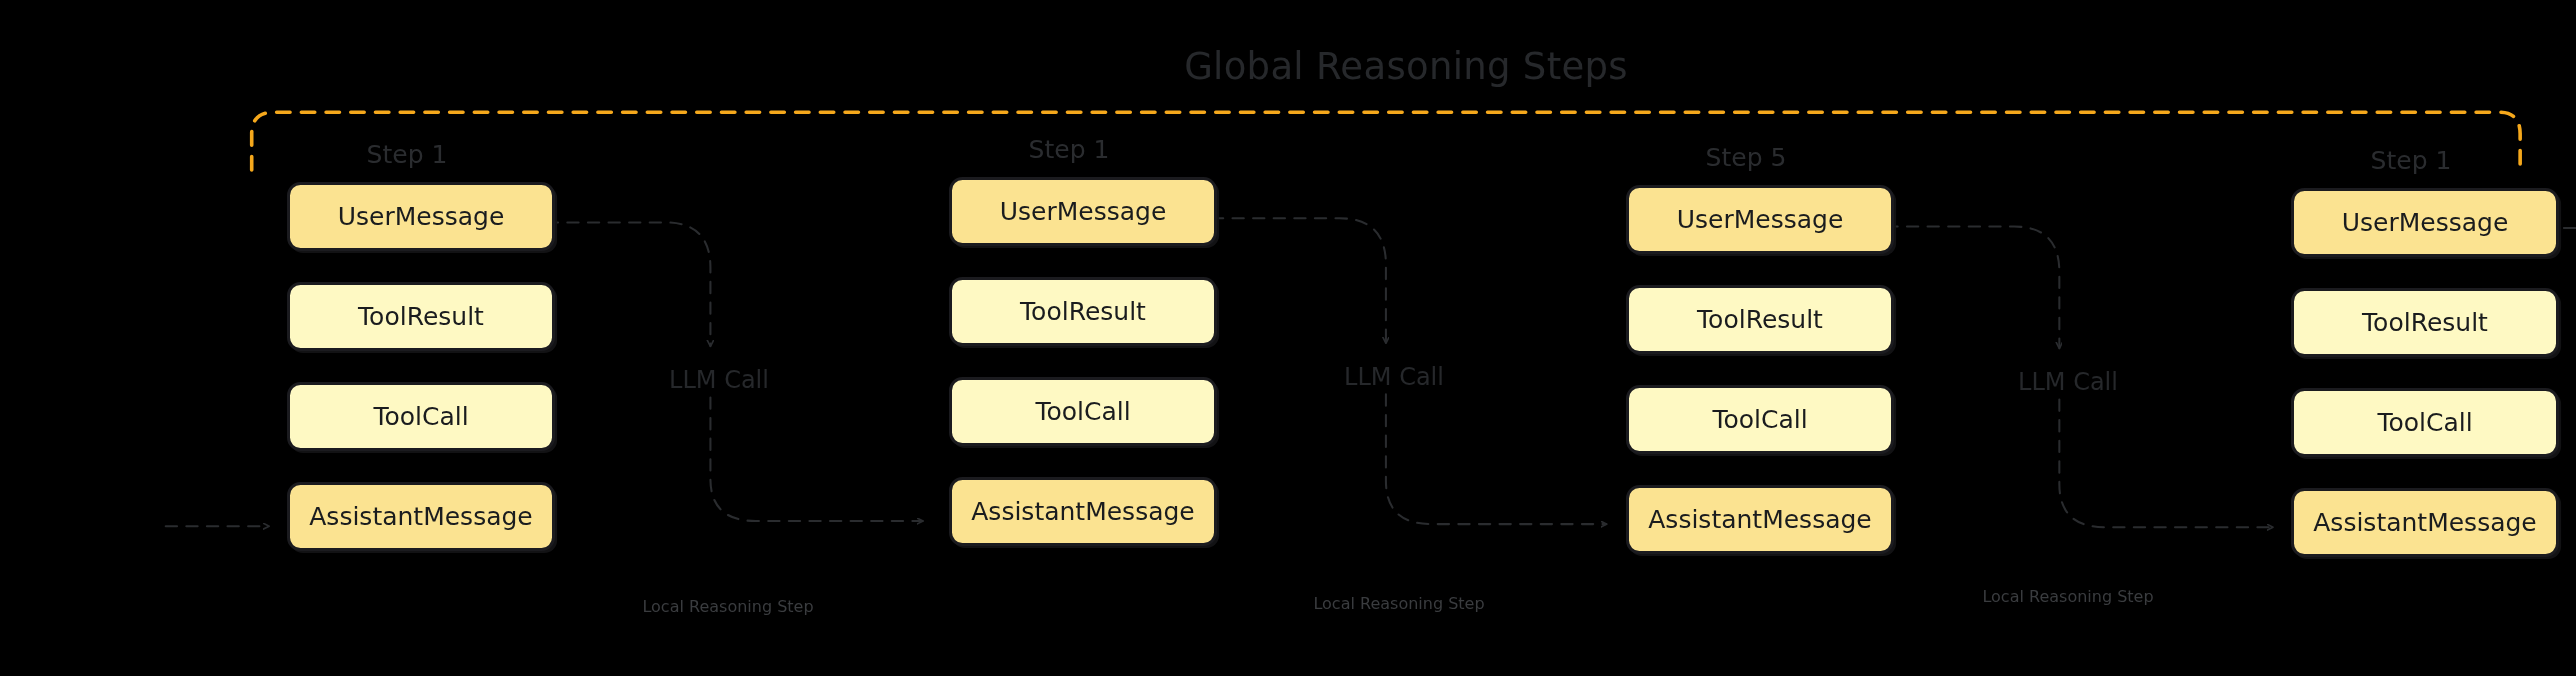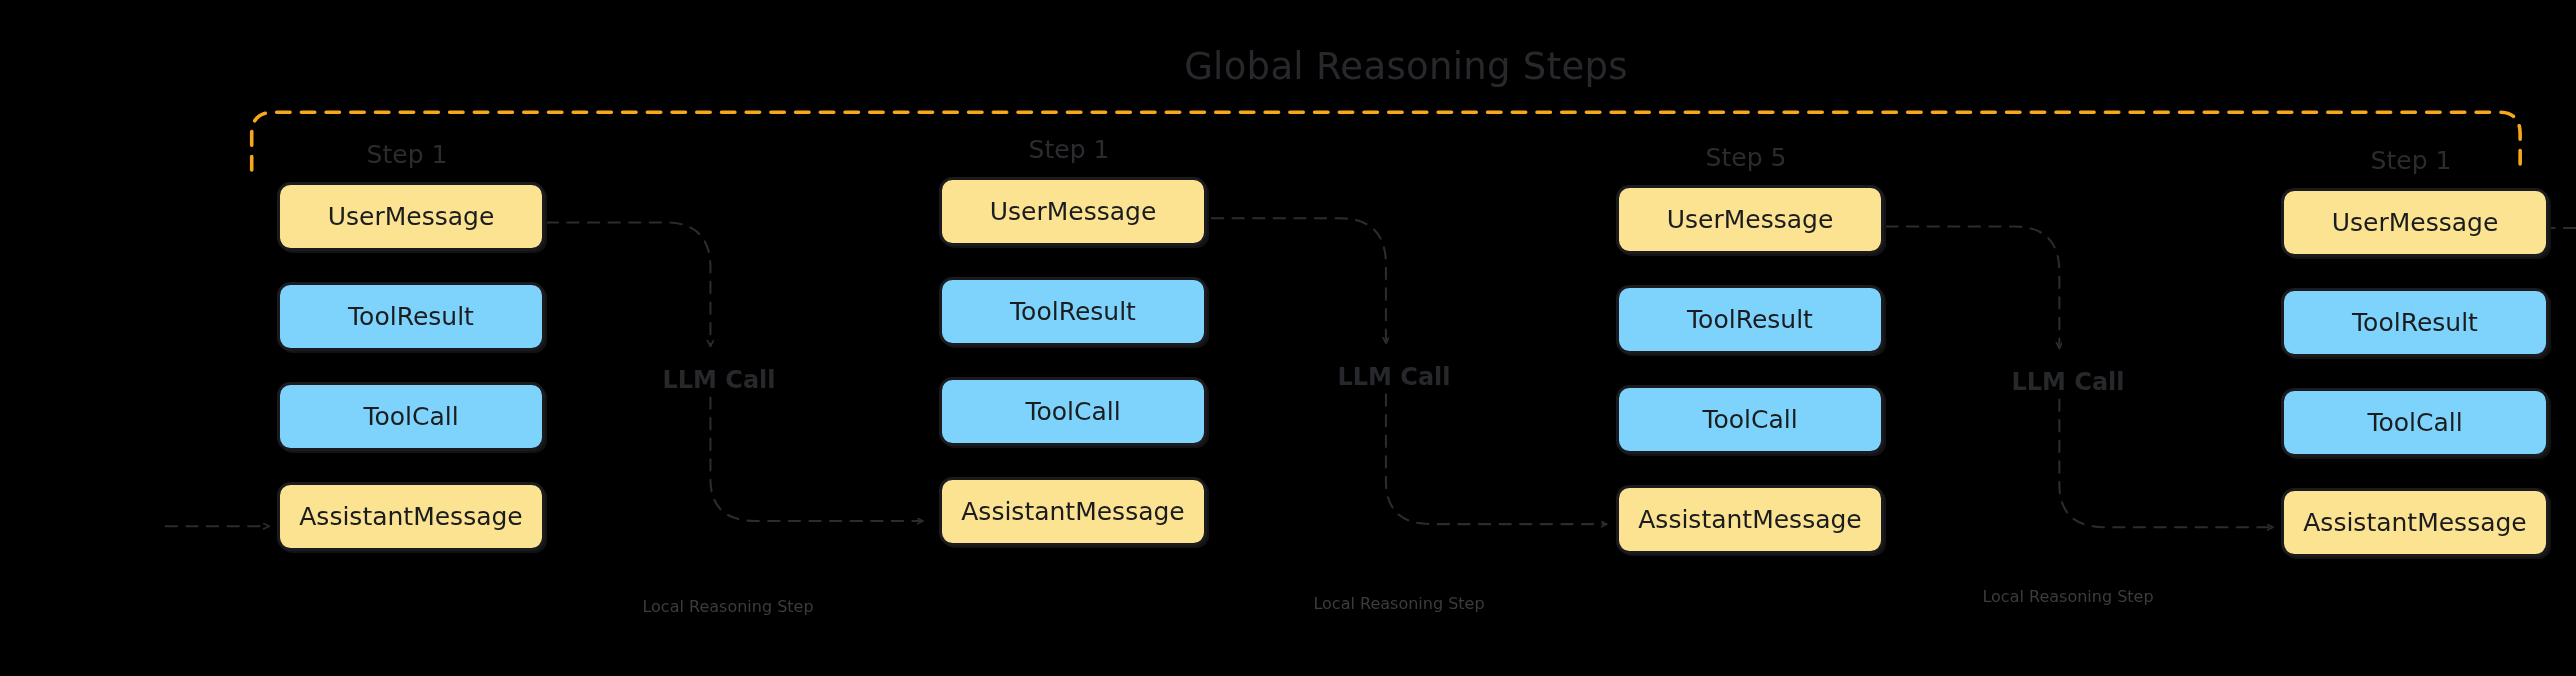--- a/index.html
+++ b/index.html
@@ -54,46 +54,45 @@
     left: 0;
     width: 268px;
     text-align: center;
     font-size: 25px;
     color: #2a2c2f;
     white-space: nowrap;
   }
 
   .msg-box {
     position: absolute;
-    left: 4px;
+    left: 14px;
     width: 268px;
     height: 69px;
     border-radius: 13.4px;
     border: 3.6px solid #1b1b1f;
     box-sizing: border-box;
     display: flex;
     align-items: center;
     justify-content: center;
     font-size: 25px;
     color: #1a1c1e;
     white-space: nowrap;
     box-shadow: 2.6px 2.6px 0 -0.5px rgba(20,20,22,0.92);
   }
   .msg-box.yellow { background: #fbe391; }
-  .msg-box.blue   { background: #7dd3fc; }
+  .msg-box.blue   { background: #fef9c3; }
 
   
   .llm-call-label {
     position: absolute;
     font-size: 24px;
     color: #26282b;
     white-space: nowrap;
     text-align: center;
     transform: translateX(-50%);
-    font-weight: bold;
   }
 
   
   .local-step-label {
     position: absolute;
     font-size: 16px;
     color: #3a3c3f;
     white-space: nowrap;
     text-align: center;
     transform: translateX(-50%);

